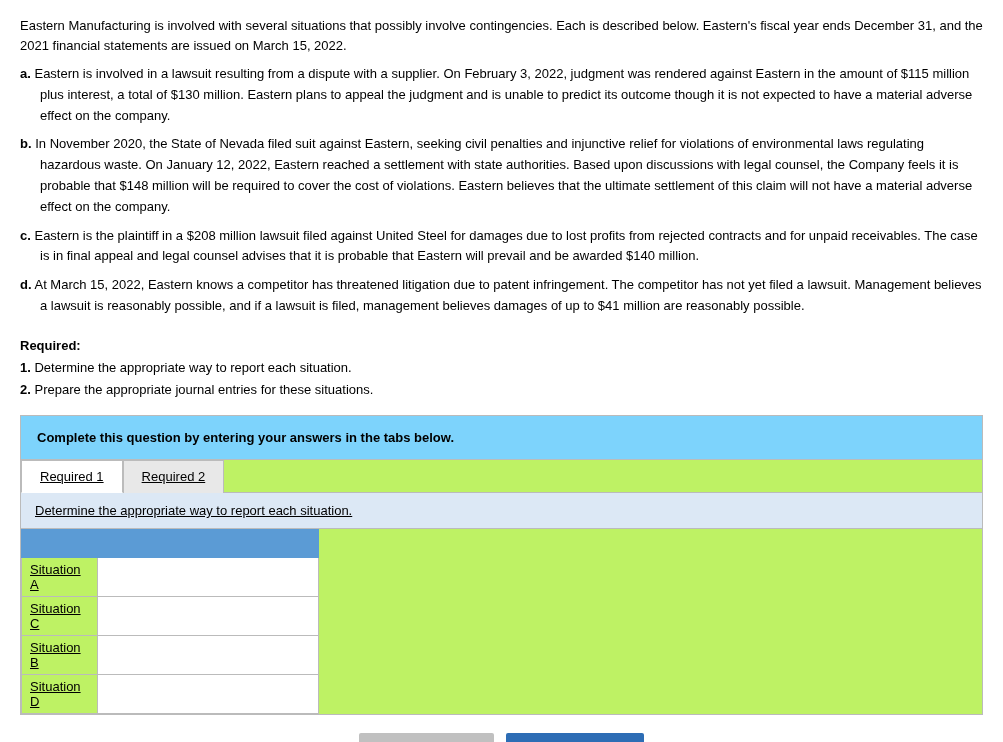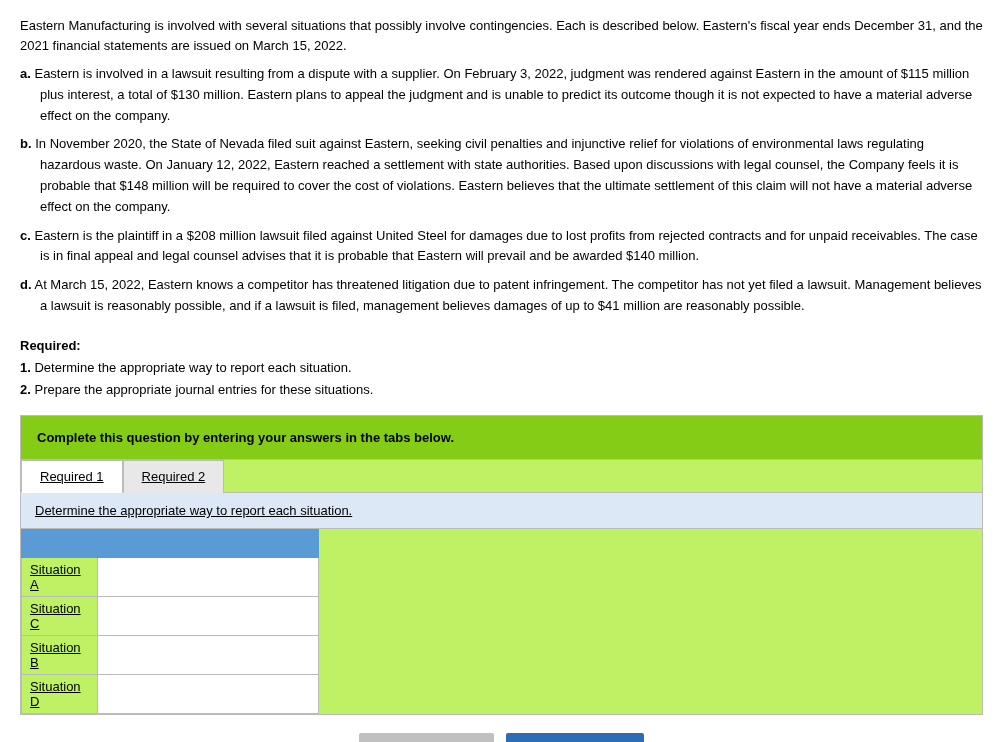--- a/index.html
+++ b/index.html
@@ -24,21 +24,21 @@
       margin-bottom: 8px;
       padding-left: 20px;
       text-indent: -20px;
     }
     .required-section {
       margin-bottom: 14px;
       line-height: 1.7;
     }
     .complete-box {
       border: 1px solid #bbb;
-      background: #84cc16;
+      background: #7dd3fc;
       padding: 14px 16px;
       margin-bottom: 0;
     }
     .complete-box-text {
       font-weight: bold;
       font-size: 13px;
     }
     .tabs-area {
       border: 1px solid #bbb;
       border-top: none;

